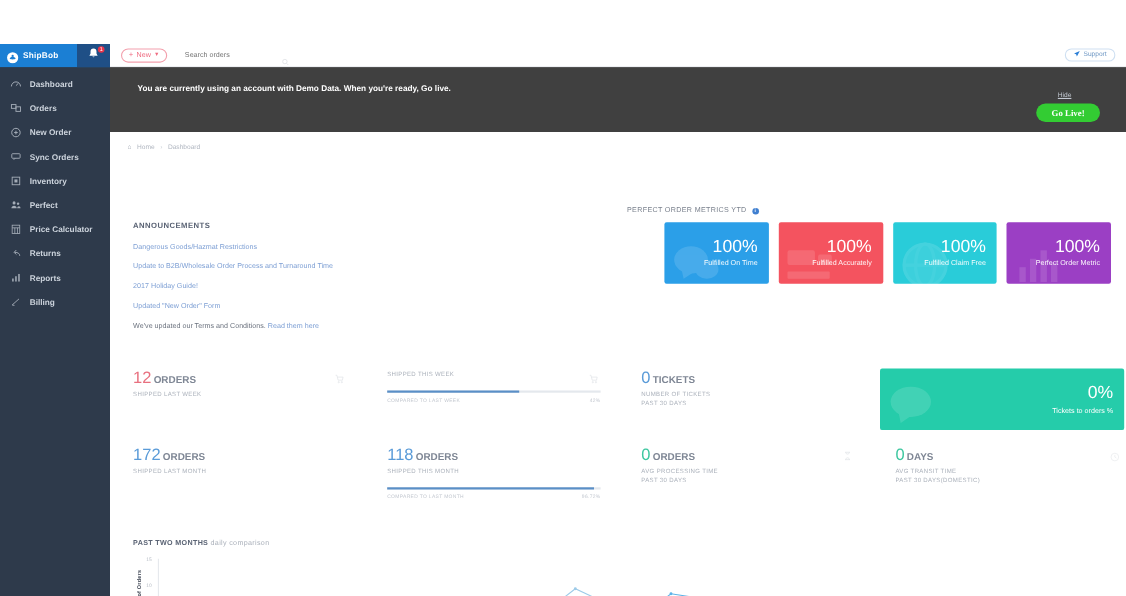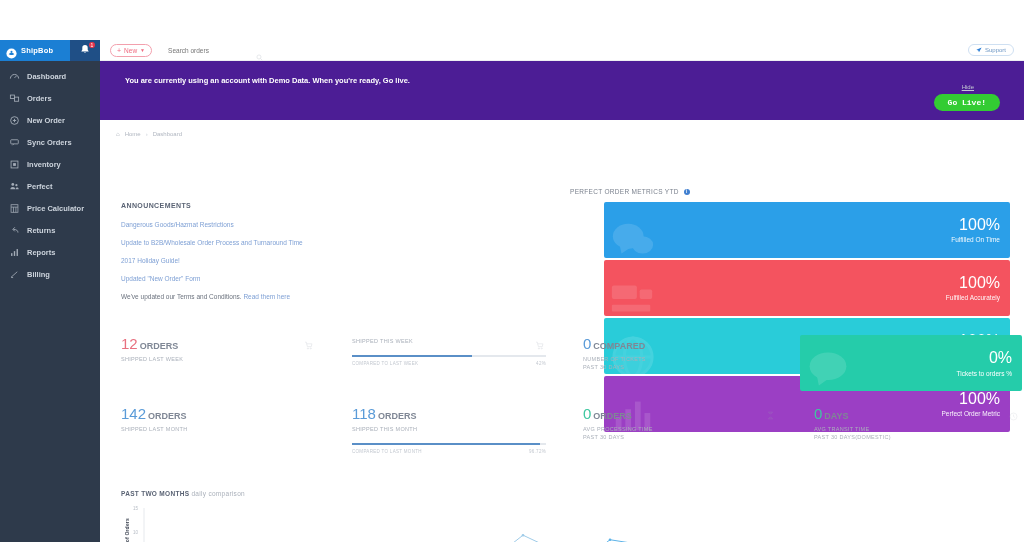--- a/index.html
+++ b/index.html
@@ -82,35 +82,35 @@
   .search-ico { width: 7px; height: 7px; opacity: .45; }
   .support-btn {
     margin-left: auto; display: flex; align-items: center; gap: 3px;
     border: 1px solid #cfe0f2; border-radius: 8px; height: 12px;
     padding: 0 7px; color: #6e97c4; font-size: 6px; cursor: pointer; background: #fff;
   }
 
   
   #banner {
     position: absolute; left: 100px; top: 21px; width: 924px; height: 59px;
-    background: #4c1d95;
+    background: #404040;
   }
   .banner-text {
     position: absolute; left: 25px; top: 15px;
     color: #fff; font-size: 7.5px; font-weight: bold;
   }
   .banner-hide {
     position: absolute; right: 50px; top: 23px;
     color: #c3c9d2; font-size: 6px; text-decoration: underline; cursor: pointer;
   }
   .go-live {
     position: absolute; right: 24px; top: 33px;
     background: #33cc33; color: #fff; border: none; border-radius: 9px;
     height: 17px; padding: 0 14px; font-size: 8px; font-weight: bold;
-    font-family: Liberation Mono, monospace; cursor: pointer;
+    font-family: Liberation Serif, serif; cursor: pointer;
   }
 
   
   #main {
     position: absolute; left: 100px; top: 80px; width: 924px; height: 462px;
     background: #fff; overflow: hidden;
   }
   .page-head { padding: 16px 0 0 14px; }
   .page-title { font-size: 15px; color: #44516a; font-weight: normal; display: inline; }
   .page-sub { font-size: 10px; color: #aeb5c0; margin-left: 4px; }
@@ -136,21 +136,21 @@
   .metrics { position: absolute; left: 470px; top: 68px; width: 440px; }
   .metrics-head {
     font-size: 6.5px; color: #7b828e; letter-spacing: .3px;
     display: flex; align-items: center; gap: 5px; margin-bottom: 7px;
   }
   .info-dot {
     width: 6px; height: 6px; border-radius: 50%; background: #3f7fd0;
     color: #fff; font-size: 4.5px; line-height: 6px; text-align: center;
     font-weight: bold; cursor: pointer;
   }
-  .card-grid { display: grid; grid-template-columns: 1fr; gap: 2px 9px; padding-left: 34px; }
+  .card-grid { display: grid; grid-template-columns: 1fr 1fr 1fr 1fr; gap: 20px 9px; padding-left: 34px; }
   .card {
     position: relative; height: 56px; border-radius: 2px; overflow: hidden;
     display: flex; flex-direction: column; align-items: flex-end;
     justify-content: center; padding-right: 10px; color: #fff;
   }
   .card .big { font-size: 16px; font-weight: normal; line-height: 1; }
   .card .cap { font-size: 6.5px; margin-top: 3px; opacity: .95; }
   .card .wmark {
     position: absolute; left: 6px; bottom: -6px; opacity: .13;
     width: 46px; height: 46px;
@@ -484,38 +484,38 @@
           </div>
           <span class="corner-ico"><svg viewBox="0 0 16 16" width="9" height="11" fill="none" stroke="#9aa3b0" stroke-width="1.1">
                 <path d="M2 2h2l2 8h7"></path>
                 <path d="M5 5h9l-1 5"></path>
                 <circle cx="7" cy="13.2" r="1"></circle>
                 <circle cx="12" cy="13.2" r="1"></circle>
               </svg></span>
         </div>
 
         <div class="stat">
-          <div><span class="num">0</span><span class="unit">COMPARED</span></div>
+          <div><span class="num">0</span><span class="unit">TICKETS</span></div>
           <div class="sub">NUMBER OF TICKETS</div>
           <div class="sub2">PAST 30 DAYS</div>
         </div>
 
         <div class="teal-card">
           <span class="wmark" style="position:absolute;left:6px;bottom:-4px;opacity:.13;"><svg viewBox="0 0 48 48" width="44" height="44" fill="#fff">
                 <ellipse cx="24" cy="21" rx="20" ry="15"></ellipse>
                 <path d="M12 32l2 10 10-7z"></path>
               </svg></span>
           <span class="big">0%</span>
           <span class="cap">Tickets to orders %</span>
         </div>
       </div>
 
       <div class="stat-row">
         <div class="stat">
-          <div><span class="num">142</span><span class="unit">ORDERS</span></div>
+          <div><span class="num">172</span><span class="unit">ORDERS</span></div>
           <div class="sub">SHIPPED LAST MONTH</div>
         </div>
 
         <div class="stat">
           <div><span class="num">118</span><span class="unit">ORDERS</span></div>
           <div class="sub">SHIPPED THIS MONTH</div>
           <div class="bar-wrap">
             <div class="bar-track">
               <div class="bar-fill" style="width:97%"></div>
             </div>

